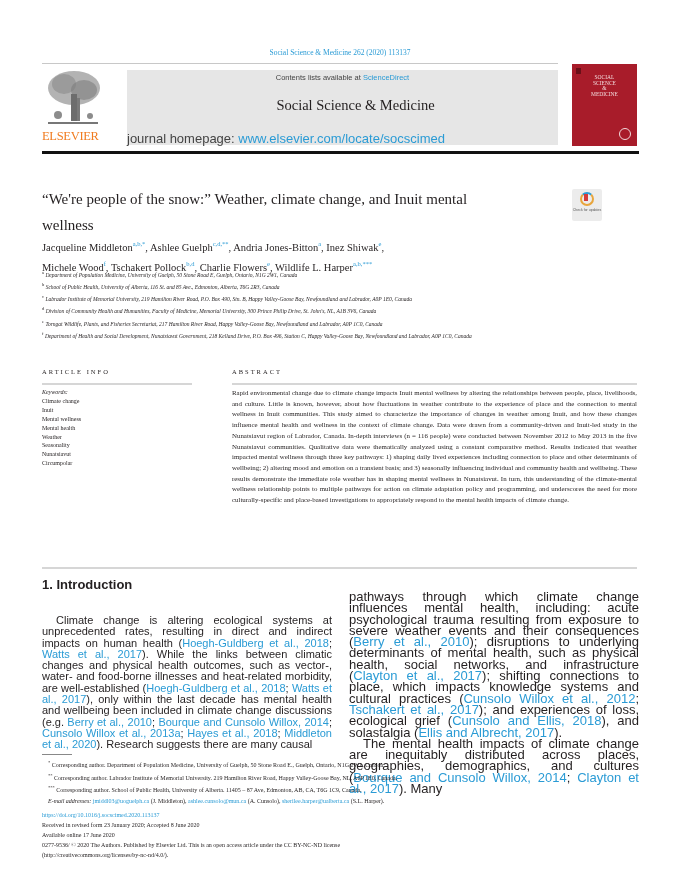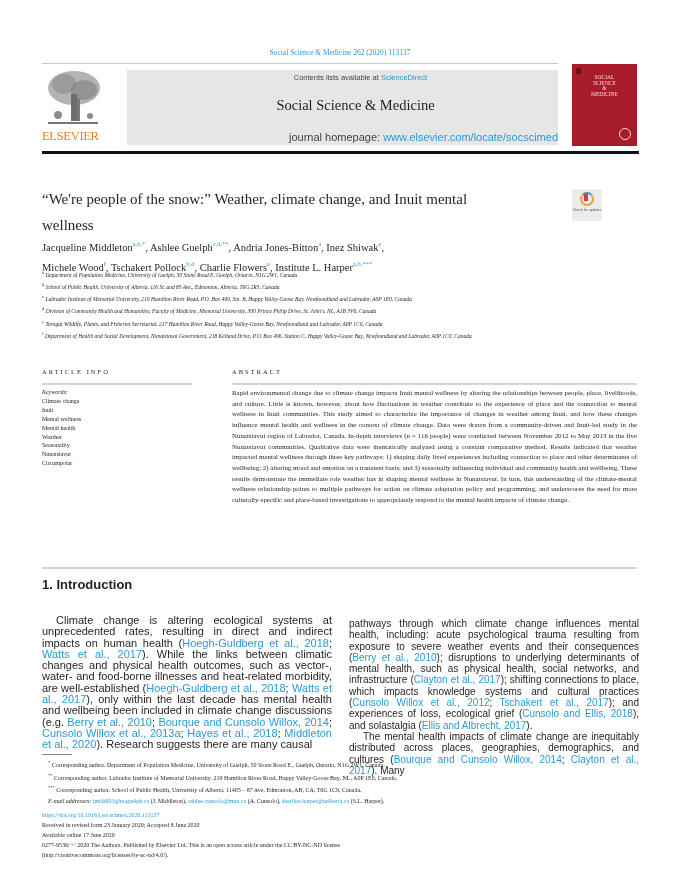--- a/index.html
+++ b/index.html
@@ -7,23 +7,23 @@
   a, .link { color: #2a9bd5; text-decoration: none; }
 
   .journal-ref { position: absolute; top: 40px; left: 0; width: 680px; text-align: center; font-size: 7.5px; color: #2a9bd5; margin-top: 8px; }
 
   .header { position: absolute; top: 63px; left: 42px; width: 516px; height: 1px; background: #c8c8c8; }
   .logo { position: absolute; top: 68px; left: 42px; width: 62px; height: 76px; }
   .logo-tree { position: absolute; top: 0; left: 2px; width: 58px; height: 58px; }
   .logo-text { position: absolute; bottom: 0; left: 0; width: 64px; font-size: 12.5px; color: #f07b1f; letter-spacing: -0.3px; }
 
   .banner { position: absolute; top: 70px; left: 127px; width: 431px; height: 75px; background: #e6e6e6; }
-  .contents { position: absolute; top: 3px; left: 0; width: 100%; text-align: center; font-size: 7.5px; color: #444; font-family: "Liberation Sans", sans-serif; padding-left: 18px; }
+  .contents { position: absolute; top: 3px; left: 0; width: 100%; text-align: center; font-size: 7.5px; color: #444; font-family: "Liberation Sans", sans-serif; }
   .journal-title { position: absolute; top: 27px; left: 0; width: 100%; text-align: center; font-size: 14.5px; color: #231f20; margin-left: 13px; }
-  .homepage { position: absolute; top: 61px; left: 0; width: 100%; text-align: right; font-size: 11px; color: #444; font-family: "Liberation Sans", sans-serif; }
+  .homepage { position: absolute; top: 61px; left: 0; width: 100%; text-align: left; font-size: 13px; color: #444; font-family: "Liberation Sans", sans-serif; }
 
   .cover { position: absolute; top: 64px; left: 572px; width: 65px; height: 82px; background: #a81c2a; }
   .cover-title { position: absolute; top: 11px; left: 0; width: 100%; text-align: center; font-size: 5.5px; line-height: 5.5px; color: #f2d9db; font-family: "Liberation Serif", serif; }
   .cover-badge { position: absolute; bottom: 6px; right: 6px; width: 10px; height: 10px; border: 1px solid #f2d9db; border-radius: 50%; }
   .cover-elsevier { position: absolute; top: 4px; left: 4px; width: 5px; height: 6px; background: #6a1018; }
 
   .thick-rule { position: absolute; top: 151px; left: 42px; width: 597px; height: 3px; background: #111; }
 
   .title { position: absolute; top: 186px; left: 42px; width: 480px; font-size: 15px; line-height: 26px; color: #231f20; }
   .crossmark { position: absolute; top: 189px; left: 572px; width: 30px; height: 32px; background: #ececec; border-radius: 2px; }
@@ -43,21 +43,21 @@
   .keywords .kw-label { font-style: italic; }
 
   .abs-head { position: absolute; top: 368px; left: 232px; font-size: 6.5px; letter-spacing: 2px; color: #231f20; }
   .abs-rule { position: absolute; top: 383px; left: 232px; width: 405px; height: 2px; background: #d6d6d6; }
   .abstract { position: absolute; top: 388px; left: 232px; width: 405px; font-size: 6.9px; line-height: 10.7px; text-align: justify; }
 
   .sep-rule { position: absolute; top: 567px; left: 42px; width: 595px; height: 2px; background: #d6d6d6; }
 
   .sec-head { position: absolute; top: 577px; left: 42px; font-size: 13px; font-weight: bold; font-family: "Liberation Sans", sans-serif; }
   .col-left { position: absolute; top: 615px; left: 42px; width: 290px; font-size: 11px; line-height: 11.3px; text-align: justify; font-family: "Liberation Sans", sans-serif; color: #231f20; }
-  .col-right { position: absolute; top: 591px; left: 349px; width: 290px; font-size: 10px; line-height: 11.3px; text-align: justify; font-family: "Liberation Sans", sans-serif; color: #231f20; margin-top: 27px; }
+  .col-right { position: absolute; top: 591px; left: 349px; width: 290px; font-size: 13px; line-height: 11.3px; text-align: justify; font-family: "Liberation Sans", sans-serif; color: #231f20; }
   .indent { text-indent: 14px; margin: 0; }
   p { margin: 0; }
 
   .fn-rule { position: absolute; top: 754px; left: 42px; width: 30px; height: 1px; background: #888; }
   .footnotes { position: absolute; top: 758px; left: 48px; width: 600px; font-size: 6px; line-height: 10.5px; }
   .footnotes sup { font-size: 4.5px; }
   .footnotes .email-label { font-style: italic; }
 
   .meta { position: absolute; top: 810px; left: 42px; width: 600px; font-size: 6px; line-height: 10px; }
 </style>
@@ -108,21 +108,21 @@
 <div class="title">“We're people of the snow:” Weather, climate change, and Inuit mental wellness</div>
 
 <div class="crossmark">
   <div class="crossmark-ring"></div>
   <div class="crossmark-flag"></div>
   <div class="crossmark-text">Check for updates</div>
 </div>
 
 <div class="authors">
   <span>Jacqueline Middleton</span><sup>a,b,*</sup>, <span>Ashlee Guelph</span><sup>c,d,**</sup>, <span>Andria Jones-Bitton</span><sup>a</sup>, <span>Inez Shiwak</span><sup>e</sup>,<br>
-  <span>Michele Wood</span><sup>f</sup>, <span>Tschakert Pollock</span><sup>b,d</sup>, <span>Charlie Flowers</span><sup>e</sup>, <span>Institute L. Harper</span><sup>a,b,***</sup>
+  <span>Michele Wood</span><sup>f</sup>, <span>Tschakert Pollock</span><sup>b,d</sup>, <span>Charlie Flowers</span><sup>e</sup>, <span>Wildlife L. Harper</span><sup>a,b,***</sup>
 </div>
 
 <div class="affils">
   <div><sup>a</sup> <span>Department of Population Medicine, University of Guelph, 50 Stone Road E, Guelph, Ontario, N1G 2W1, Canada</span></div>
   <div><sup>b</sup> <span>School of Public Health, University of Alberta, 116 St. and 85 Ave., Edmonton, Alberta, T6G 2R3, Canada</span></div>
   <div><sup>c</sup> <span>Labrador Institute of Memorial University, 219 Hamilton River Road, P.O. Box 490, Stn. B, Happy Valley-Goose Bay, Newfoundland and Labrador, A0P 1E0, Canada</span></div>
   <div><sup>d</sup> <span>Division of Community Health and Humanities, Faculty of Medicine, Memorial University, 300 Prince Philip Drive, St. John's, NL, A1B 3V6, Canada</span></div>
   <div><sup>e</sup> <span>Torngat Wildlife, Plants, and Fisheries Secretariat, 217 Hamilton River Road, Happy Valley-Goose Bay, Newfoundland and Labrador, A0P 1C0, Canada</span></div>
   <div><sup>f</sup> <span>Department of Health and Social Development, Nunatsiavut Government, 218 Kelland Drive, P.O. Box 496, Station C, Happy Valley-Goose Bay, Newfoundland and Labrador, A0P 1C0, Canada</span></div>
 </div>

